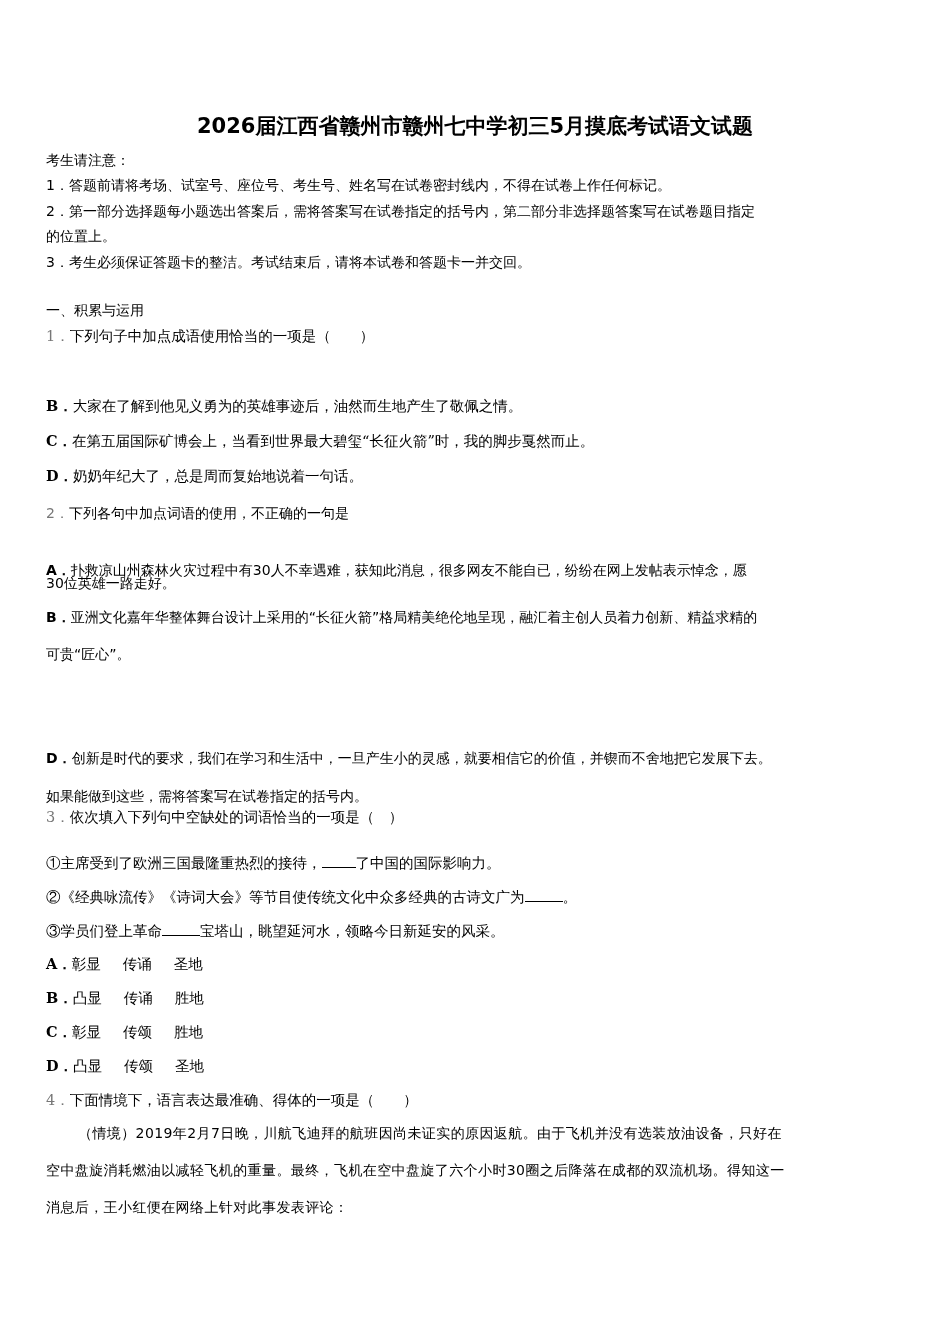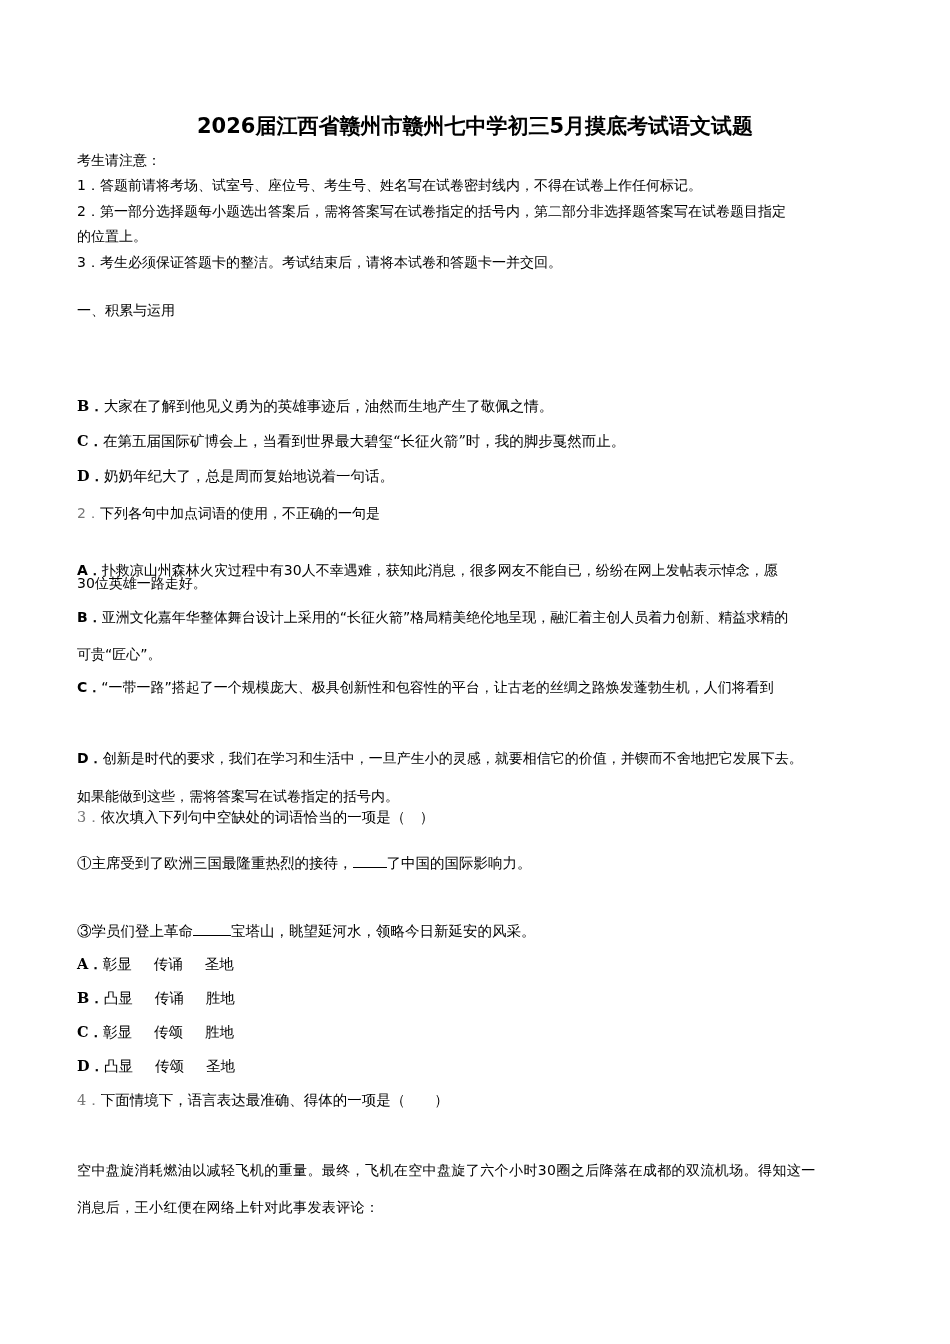--- a/index.html
+++ b/index.html
@@ -2,21 +2,21 @@
 <html><head>
 <meta charset="utf-8">
 <style>
   html, body { margin: 0; padding: 0; background: #ffffff; }
   body { width: 950px; height: 1344px; position: relative; overflow: hidden;
          font-family: "DejaVu Serif", "Liberation Serif", serif; color: #000; }
   .page { position: absolute; left: 0; top: 0; width: 862px; height: 1344px; }
   .title { position: absolute; left: 0; width: 950px; top: 112px; text-align: center;
            font-family: "DejaVu Sans", "Liberation Sans", sans-serif; font-weight: bold;
            font-size: 21px; letter-spacing: 0px; }
-  .line { position: absolute; left: 46px; font-size: 14.5px; white-space: nowrap; margin-left: 31px; }
+  .line { position: absolute; left: 46px; font-size: 14.5px; white-space: nowrap; }
   .notice { font-family: "DejaVu Sans", "Liberation Sans", sans-serif; font-size: 14px; }
   .qnum { color: #777; }
   .opt { font-weight: bold; }
   .blank { display: inline-block; border-bottom: 1px solid #000; height: 14px; vertical-align: baseline; }
   .gap { display: inline-block; width: 22px; }
   .indent { padding-left: 32px; }
   .ctx { font-family: "DejaVu Sans", "Liberation Sans", sans-serif; font-size: 14px; letter-spacing: 0.4px; }
 </style>
 </head>
 <body>
@@ -26,20 +26,23 @@
   <div class="title">2026届江西省赣州市赣州七中学初三5月摸底考试语文试题</div>
 
   <div class="line notice" style="top:152px">考生请注意：</div>
   <div class="line notice" style="top:177px">1．答题前请将考场、试室号、座位号、考生号、姓名写在试卷密封线内，不得在试卷上作任何标记。</div>
   <div class="line notice" style="top:203px">2．第一部分选择题每小题选出答案后，需将答案写在试卷指定的括号内，第二部分非选择题答案写在试卷题目指定</div>
   <div class="line notice" style="top:228px">的位置上。</div>
   <div class="line notice" style="top:254px">3．考生必须保证答题卡的整洁。考试结束后，请将本试卷和答题卡一并交回。</div>
 
   <div class="line notice" style="top:302px">一、积累与运用</div>
 
+  <div class="line" style="top:327px">
+    <span class="qnum">1．</span><span>下列句子中加点成语使用恰当的一项是（　　）</span>
+  </div>
   <div class="line" style="top:432px">
     <span class="opt">C．</span><span>在第五届国际矿博会上，当看到世界最大碧玺“长征火箭”时，我的脚步戛然而止。</span>
   </div>
   <div class="line" style="top:397px">
     <span class="opt">B．</span><span>大家在了解到他见义勇为的英雄事迹后，油然而生地产生了敬佩之情。</span>
   </div>
   <div class="line" style="top:467px">
     <span class="opt">D．</span><span>奶奶年纪大了，总是周而复始地说着一句话。</span>
   </div>
 
@@ -47,49 +50,50 @@
     <span class="qnum">2．</span><span>下列各句中加点词语的使用，不正确的一句是</span>
   </div>
   <div class="line notice" style="top:562px">
     <span class="opt">A．</span><span>扑救凉山州森林火灾过程中有30人不幸遇难，获知此消息，很多网友不能自已，纷纷在网上发帖表示悼念，愿</span>
   </div>
   <div class="line notice" style="top:575px">30位英雄一路走好。</div>
   <div class="line notice" style="top:609px">
     <span class="opt">B．</span><span>亚洲文化嘉年华整体舞台设计上采用的“长征火箭”格局精美绝伦地呈现，融汇着主创人员着力创新、精益求精的</span>
   </div>
   <div class="line notice" style="top:646px">可贵“匠心”。</div>
-  <div class="line notice" style="top:679px">
-    <span class="opt">C．</span><span>“一带一路”搭起了一个规模庞大、极具创新性和包容性的平台，让古老的丝绸之路焕发蓬勃生机，人们将看到</span>
-  </div>
   <div class="line notice" style="top:750px">
     <span class="opt">D．</span><span>创新是时代的要求，我们在学习和生活中，一旦产生小的灵感，就要相信它的价值，并锲而不舍地把它发展下去。</span>
   </div>
   <div class="line notice" style="top:788px">如果能做到这些，需将答案写在试卷指定的括号内。</div>
 
   <div class="line" style="top:808px">
     <span class="qnum">3．</span><span>依次填入下列句中空缺处的词语恰当的一项是（　）</span>
   </div>
   <div class="line" style="top:853px">
     <span>①主席受到了欧洲三国最隆重热烈的接待，</span><span class="blank" style="width:34px"></span><span>了中国的国际影响力。</span>
+  </div>
+  <div class="line" style="top:887px">
+    <span>②《经典咏流传》《诗词大会》等节目使传统文化中众多经典的古诗文广为</span><span class="blank" style="width:38px"></span><span>。</span>
   </div>
   <div class="line" style="top:921px">
     <span>③学员们登上革命</span><span class="blank" style="width:38px"></span><span>宝塔山，眺望延河水，领略今日新延安的风采。</span>
   </div>
   <div class="line" style="top:955px">
     <span class="opt">A．</span><span>彰显</span><span class="gap"></span><span>传诵</span><span class="gap"></span><span>圣地</span>
   </div>
   <div class="line" style="top:989px">
     <span class="opt">B．</span><span>凸显</span><span class="gap"></span><span>传诵</span><span class="gap"></span><span>胜地</span>
   </div>
   <div class="line" style="top:1023px">
     <span class="opt">C．</span><span>彰显</span><span class="gap"></span><span>传颂</span><span class="gap"></span><span>胜地</span>
   </div>
   <div class="line" style="top:1057px">
     <span class="opt">D．</span><span>凸显</span><span class="gap"></span><span>传颂</span><span class="gap"></span><span>圣地</span>
   </div>
 
   <div class="line" style="top:1091px">
     <span class="qnum">4．</span><span>下面情境下，语言表达最准确、得体的一项是（　　）</span>
   </div>
+  <div class="line ctx indent" style="top:1125px">（情境）2019年2月7日晚，川航飞迪拜的航班因尚未证实的原因返航。由于飞机并没有选装放油设备，只好在</div>
   <div class="line ctx" style="top:1162px">空中盘旋消耗燃油以减轻飞机的重量。最终，飞机在空中盘旋了六个小时30圈之后降落在成都的双流机场。得知这一</div>
   <div class="line ctx" style="top:1199px">消息后，王小红便在网络上针对此事发表评论：</div>
 
 </div>
 
 </body></html>

